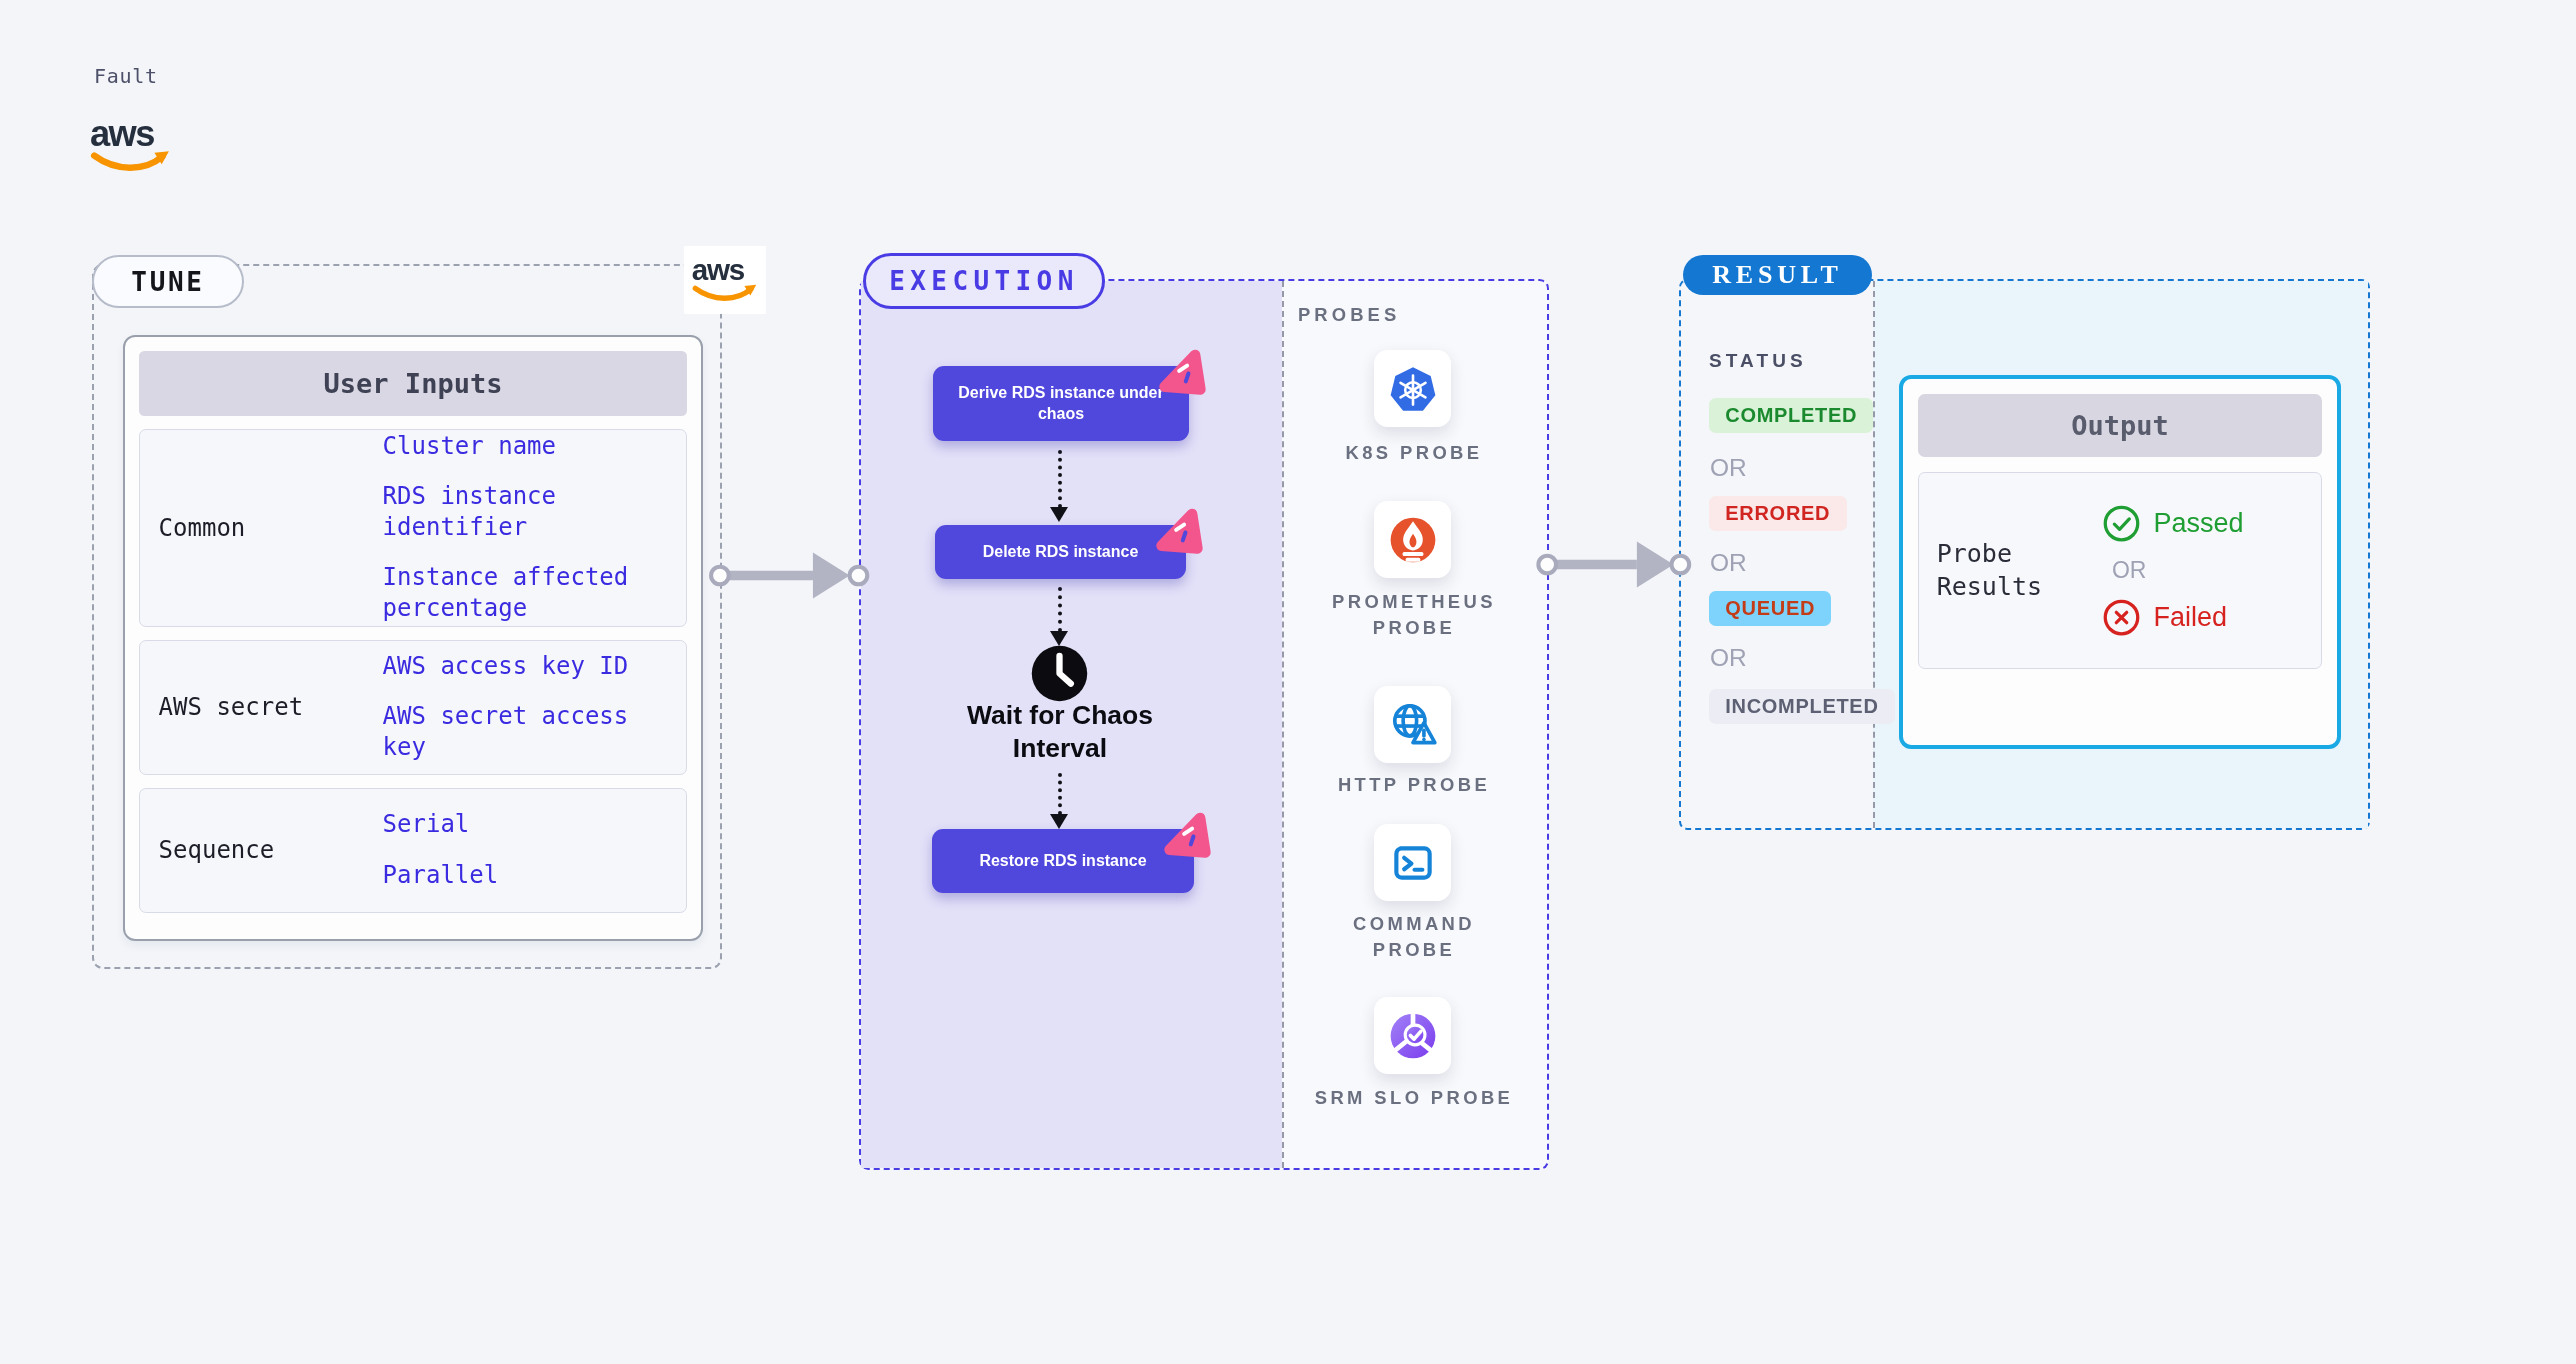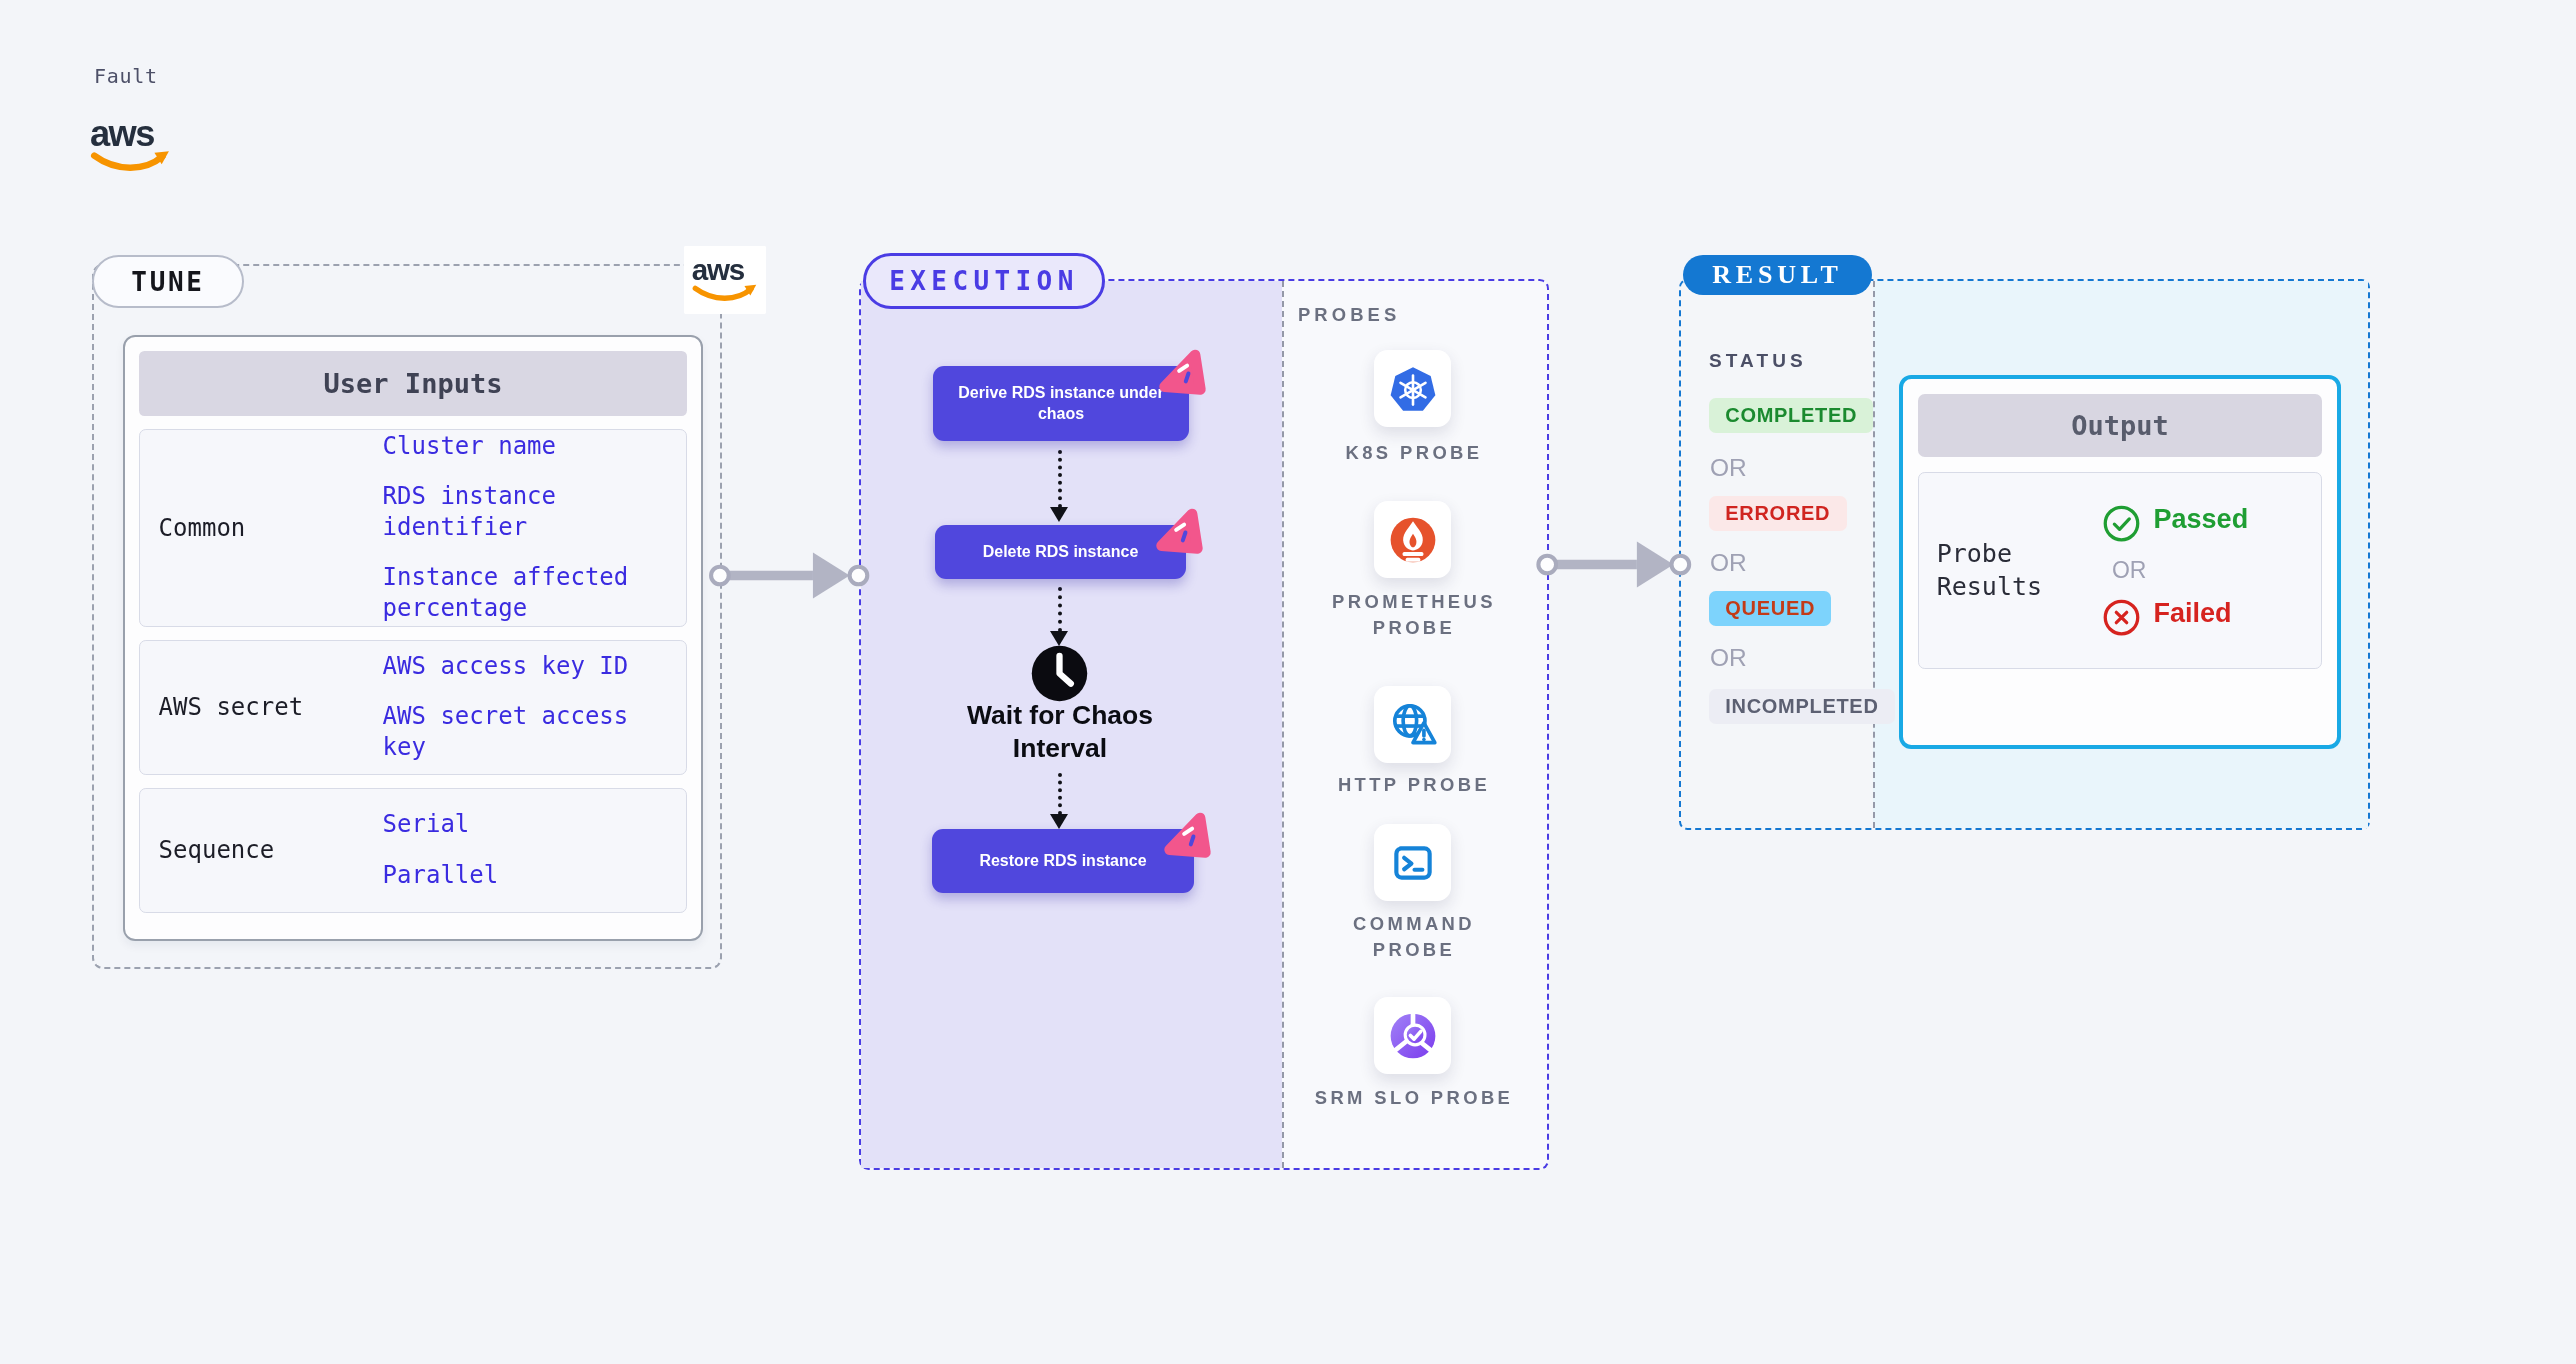--- a/index.html
+++ b/index.html
@@ -94,22 +94,22 @@
                border-radius:12.2px;padding:15px;box-sizing:border-box;z-index:3;}
   .out-header{height:63px;background:#d8d6e1;border-radius:6.8px;display:flex;align-items:center;justify-content:center;
               font-size:27px;font-weight:bold;color:#585c6c;}
   .out-row{border:1.4px solid #d8dbe7;background:#f7f8fc;border-radius:6.8px;margin-top:15px;display:flex;
            box-sizing:border-box;align-items:center;}
   #row-metrics{height:61px;}
   .out-row .lbl{width:163px;padding-left:17.7px;font-size:25px;color:#2a2c38;flex:none;line-height:1.3;}
   #row-metrics .val{flex:1;text-align:center;font-size:25px;color:#4130e4;}
   #row-probe{height:197px;}
   .results{flex:1;display:flex;flex-direction:column;align-items:flex-start;gap:13.6px;padding-left:2.7px;}
-  .res-line{display:flex;align-items:flex-start;gap:12.2px;font-family:"Liberation Sans",sans-serif;
-            font-weight:bold;font-size:27px;}
+  .res-line{display:flex;align-items:center;gap:12.2px;font-family:"Liberation Sans",sans-serif;
+            font-weight:normal;font-size:27px;}
   .res-line.passed{color:#1f9e33;}
   .res-line.failed{color:#d6231f;}
   .res-line svg{width:39px;height:39px;}
   .or-small{font-size:23px;color:#9fa1b4;font-family:"Liberation Sans",sans-serif;margin-left:9.5px;}
 
   .aws-logo{position:absolute;}
   #aws-logo-tune{background:#ffffff;border-radius:1.4px;padding:4.1px 5.4px;z-index:6;}
 </style>
 </head>
 <body>

